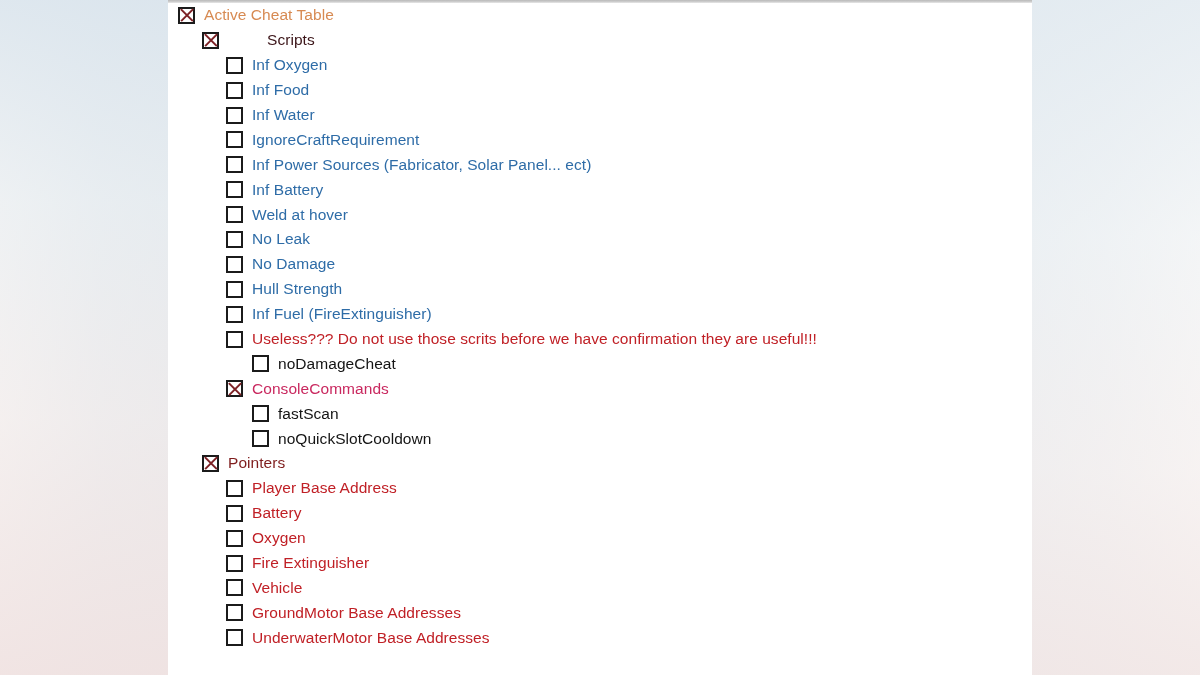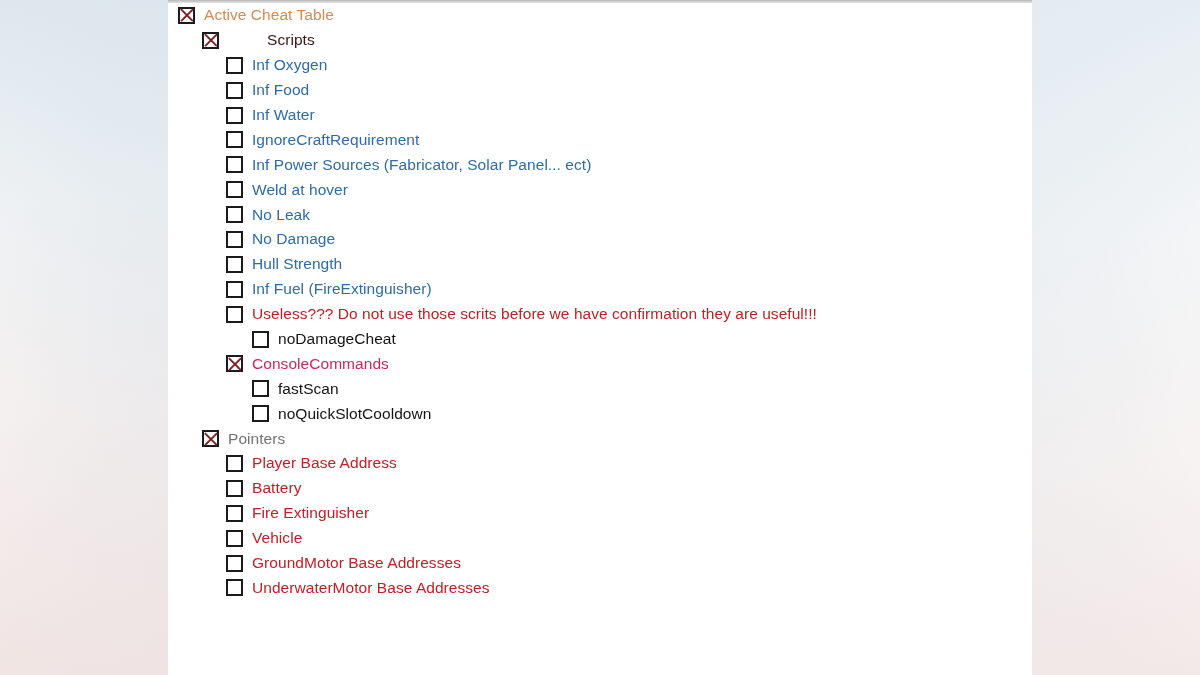--- a/index.html
+++ b/index.html
@@ -133,21 +133,21 @@
     white-space: nowrap;
     letter-spacing: 0.05px;
   }
 
   
   .c-orange { color: #d78a52; }
   .c-dark   { color: #3b1418; margin-left: 48px; }
   .c-blue   { color: #2e6ca7; }
   .c-red    { color: #c02026; }
   .c-pink   { color: #c9285f; }
-  .c-green  { color: #737373; }
+  .c-green  { color: #7f1d1d; }
   .c-black  { color: #141414; }
 </style>
 </head>
 <body>
 
 <div id="desktop">
 
   <div id="backdrop-left"></div>
   <div id="backdrop-right"></div>
 
@@ -193,20 +193,26 @@
         <div class="row ind2">
           <span class="cb-wrap">
             <span class="checkbox"></span>
           </span>
           <span class="label c-blue">Inf Power Sources (Fabricator, Solar Panel... ect)</span>
         </div>
         <div class="row ind2">
           <span class="cb-wrap">
             <span class="checkbox"></span>
           </span>
+          <span class="label c-blue">Inf Battery</span>
+        </div>
+        <div class="row ind2">
+          <span class="cb-wrap">
+            <span class="checkbox"></span>
+          </span>
           <span class="label c-blue">Weld at hover</span>
         </div>
         <div class="row ind2">
           <span class="cb-wrap">
             <span class="checkbox"></span>
           </span>
           <span class="label c-blue">No Leak</span>
         </div>
         <div class="row ind2">
           <span class="cb-wrap">
@@ -266,20 +272,26 @@
           <span class="cb-wrap">
             <span class="checkbox"></span>
           </span>
           <span class="label c-red">Player Base Address</span>
         </div>
         <div class="row ind2">
           <span class="cb-wrap">
             <span class="checkbox"></span>
           </span>
           <span class="label c-red">Battery</span>
+        </div>
+        <div class="row ind2">
+          <span class="cb-wrap">
+            <span class="checkbox"></span>
+          </span>
+          <span class="label c-red">Oxygen</span>
         </div>
         <div class="row ind2">
           <span class="cb-wrap">
             <span class="checkbox"></span>
           </span>
           <span class="label c-red">Fire Extinguisher</span>
         </div>
         <div class="row ind2">
           <span class="cb-wrap">
             <span class="checkbox"></span>

